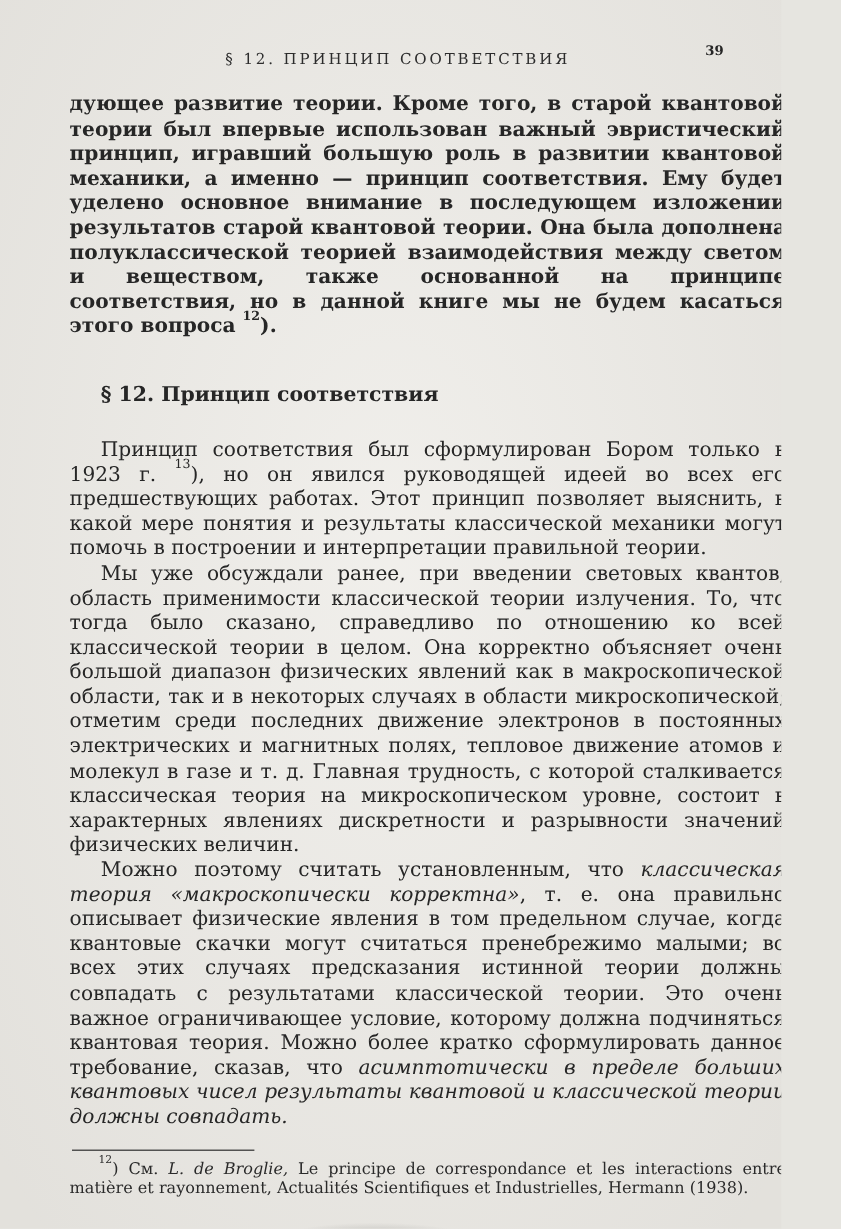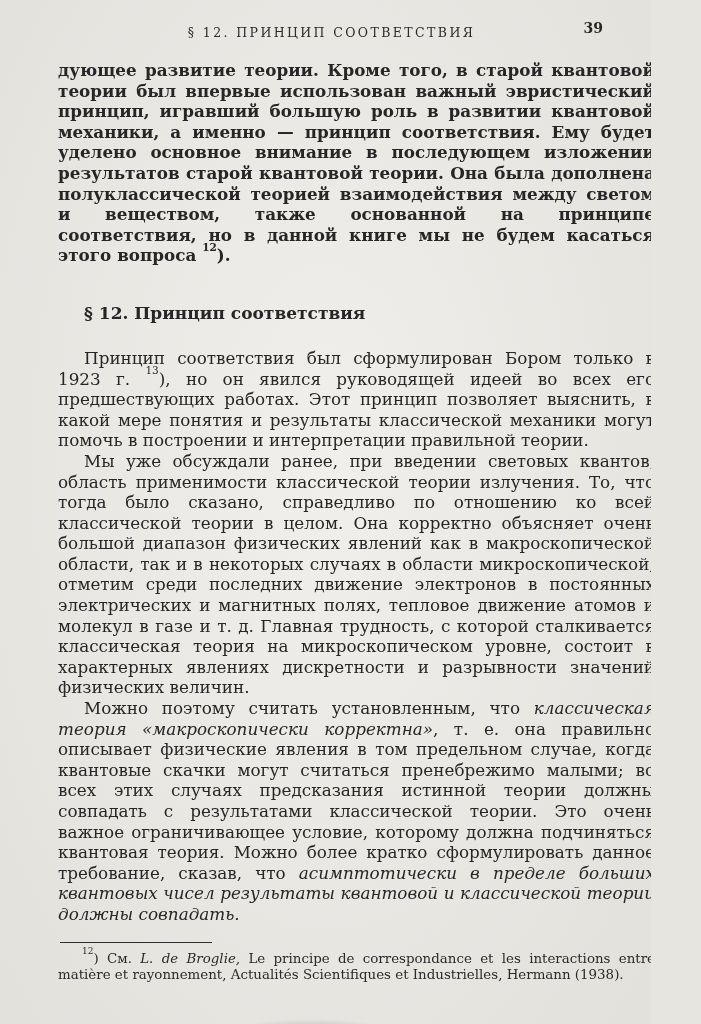--- a/index.html
+++ b/index.html
@@ -9,21 +9,21 @@
     height: 1024px;
     background: #e6e5e0;
     font-family: "DejaVu Serif", "Liberation Serif", serif;
   }
 
   .page {
     position: relative;
     width: 651px;
     height: 1024px;
     overflow: hidden;
-    padding: 22px 46px 0 58px;
+    padding: 38px 46px 0 58px;
     color: var(--ink, #262626);
     background:
       radial-gradient(ellipse 120px 22px at 48% 101%, rgba(40,40,40,0.28), rgba(40,40,40,0) 70%),
       radial-gradient(ellipse at 50% 45%, rgba(255,255,255,0.25), rgba(0,0,0,0.04) 95%),
       var(--paper, #eceae5);
   }
 
   
   .running-header {
     position: relative;
@@ -33,21 +33,21 @@
   }
   .running-title {
     font-size: 12.5px;
     letter-spacing: 2.4px;
     color: #2c2c2c;
   }
   .page-number {
     position: absolute;
     right: 2px;
     top: -2px;
-    font-size: 14px;
+    font-size: 11px;
     font-weight: bold;
     letter-spacing: 0;
   }
 
   
   .text-block { width: 597px; }
 
   .par {
     font-size: 16.8px;
     line-height: 20.6px;

